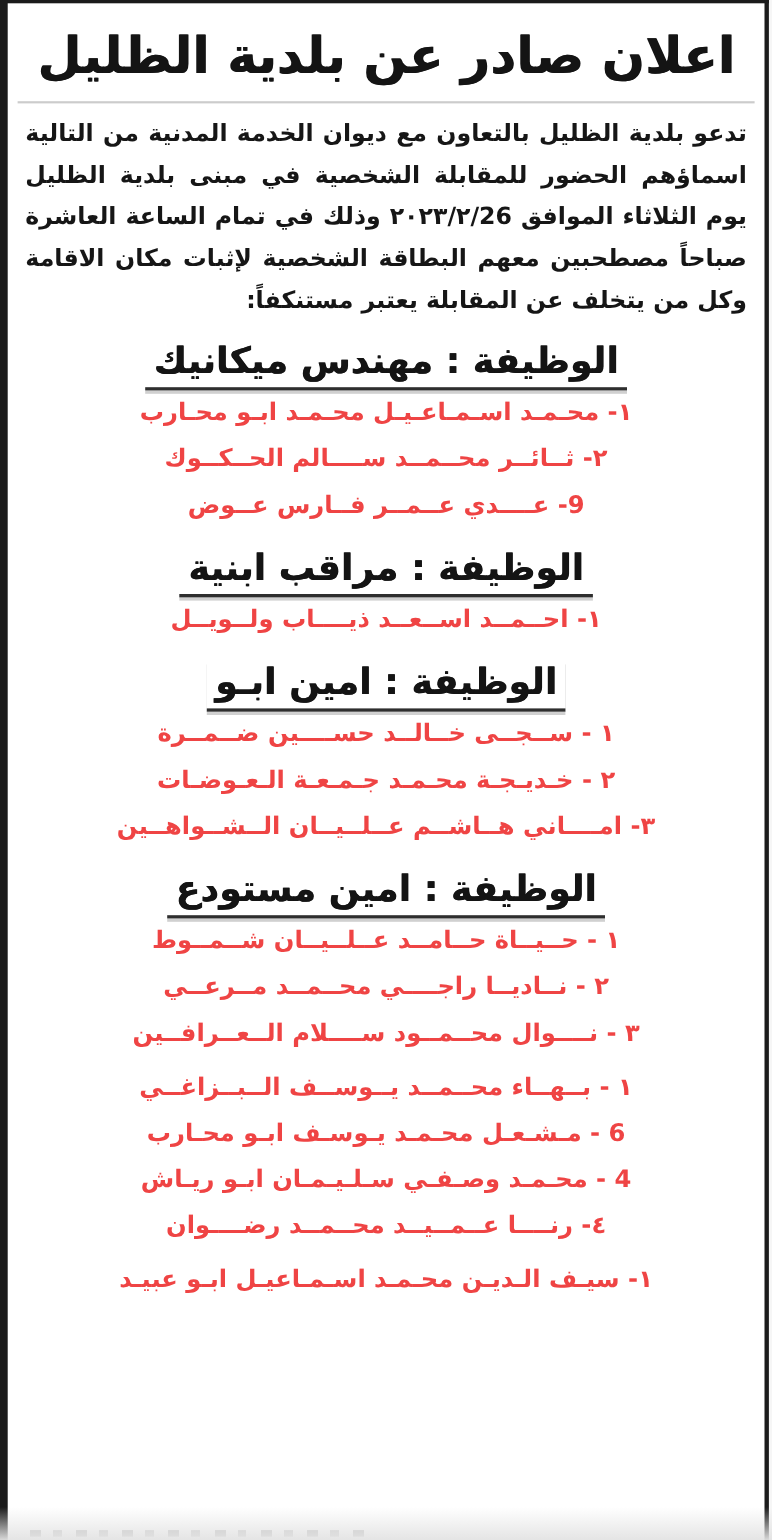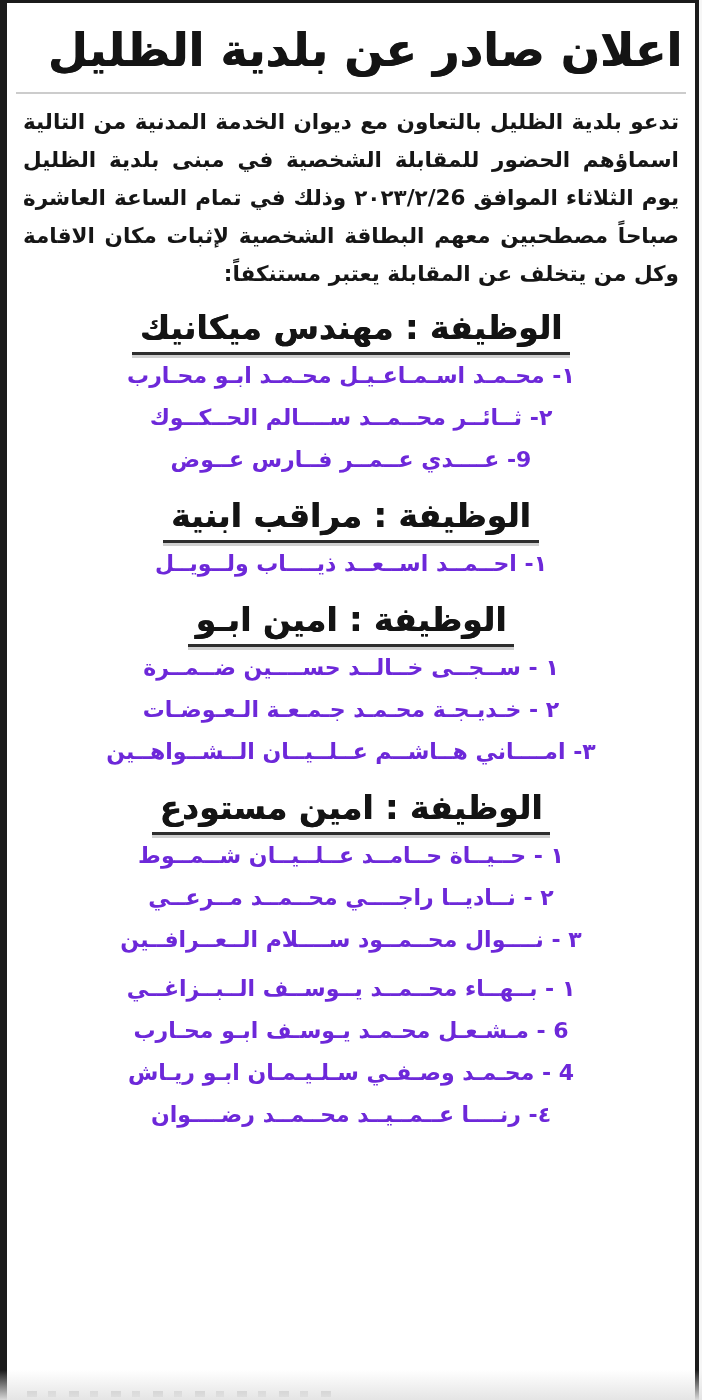--- a/index.html
+++ b/index.html
@@ -14,21 +14,21 @@
     width: 699px; height: 1400px;
     background: #ffffff;
     border-top: 3px solid #1b1b1b;
     border-left: 7px solid #1b1b1b;
     border-right: 4px solid #1b1b1b;
     direction: rtl;
     padding: 0 9px;
     overflow: hidden;
   }
   .title {
-    margin: 11px 4px 0; 
+    margin: 11px 4px 0; text-align: center;
     font-size: 46px; line-height: 72px; font-weight: bold;
     color: #141414; text-shadow: 0.7px 0 currentColor;
   }
   .title-rule {
     height: 0; border-top: 2px solid #cccccc; margin: 6px 0 0;
   }
   .intro {
     margin: 9px 7px 0; font-size: 21.5px; line-height: 38px;
     font-weight: bold; color: #161616;
     text-align: justify; text-align-last: right;
@@ -38,21 +38,21 @@
   .heading-row { margin-top: 16px; }
   .job-heading {
     display: inline-block; margin: 0; padding: 0 8px 5px;
     font-size: 33px; line-height: 38px; font-weight: bold;
     color: #141414; text-shadow: 0.5px 0 currentColor;
     border-bottom: 3.5px solid #2e2e2e;
     box-shadow: 0 3px 0 rgba(40,40,40,0.22);
   }
   .candidate {
     font-size: 22px; line-height: 42px; font-weight: bold;
-    color: #6d28d9; white-space: nowrap; text-align: center;
+    color: #ef4444; white-space: nowrap; text-align: center;
   }
   .job-section .candidate:first-of-type { margin-top: 7px; }
   .cutoff-remnant {
     position: absolute; bottom: 3px; left: 20px;
     width: 305px; height: 6px; opacity: 0.45;
     filter: blur(0.6px);
     background: repeating-linear-gradient(90deg,
       #6f6f6f 0 10px, transparent 10px 21px,
       #8a8a8a 21px 29px, transparent 29px 42px);
   }
@@ -92,17 +92,18 @@
         <div class="candidate">٢ - نــاديــا راجــــي محــمــد مــرعــي</div>
         <div class="candidate">٣ - نــــوال محــمــود ســــلام الــعــرافــين</div>
       </section>
       <section class="job-section">
         <div class="candidate">١ - بــهــاء محــمــد يــوســف الــبــزاغــي</div>
         <div class="candidate">6 - مـشـعـل محـمـد يـوسـف ابـو محـارب</div>
         <div class="candidate">4 - محـمـد وصـفـي سـلـيـمـان ابـو ريـاش</div>
         <div class="candidate">٤- رنــــا عــمــيــد محــمــد رضــــوان</div>
       </section>
       <section class="job-section">
+        <div class="candidate">١- سيـف الـديـن محـمـد اسـمـاعيـل ابـو عبيـد</div>
       </section>
     </div>
   <div class="cutoff-remnant"></div>
 </div>
 <div class="scan-fade"></div>
 
 </body></html>

